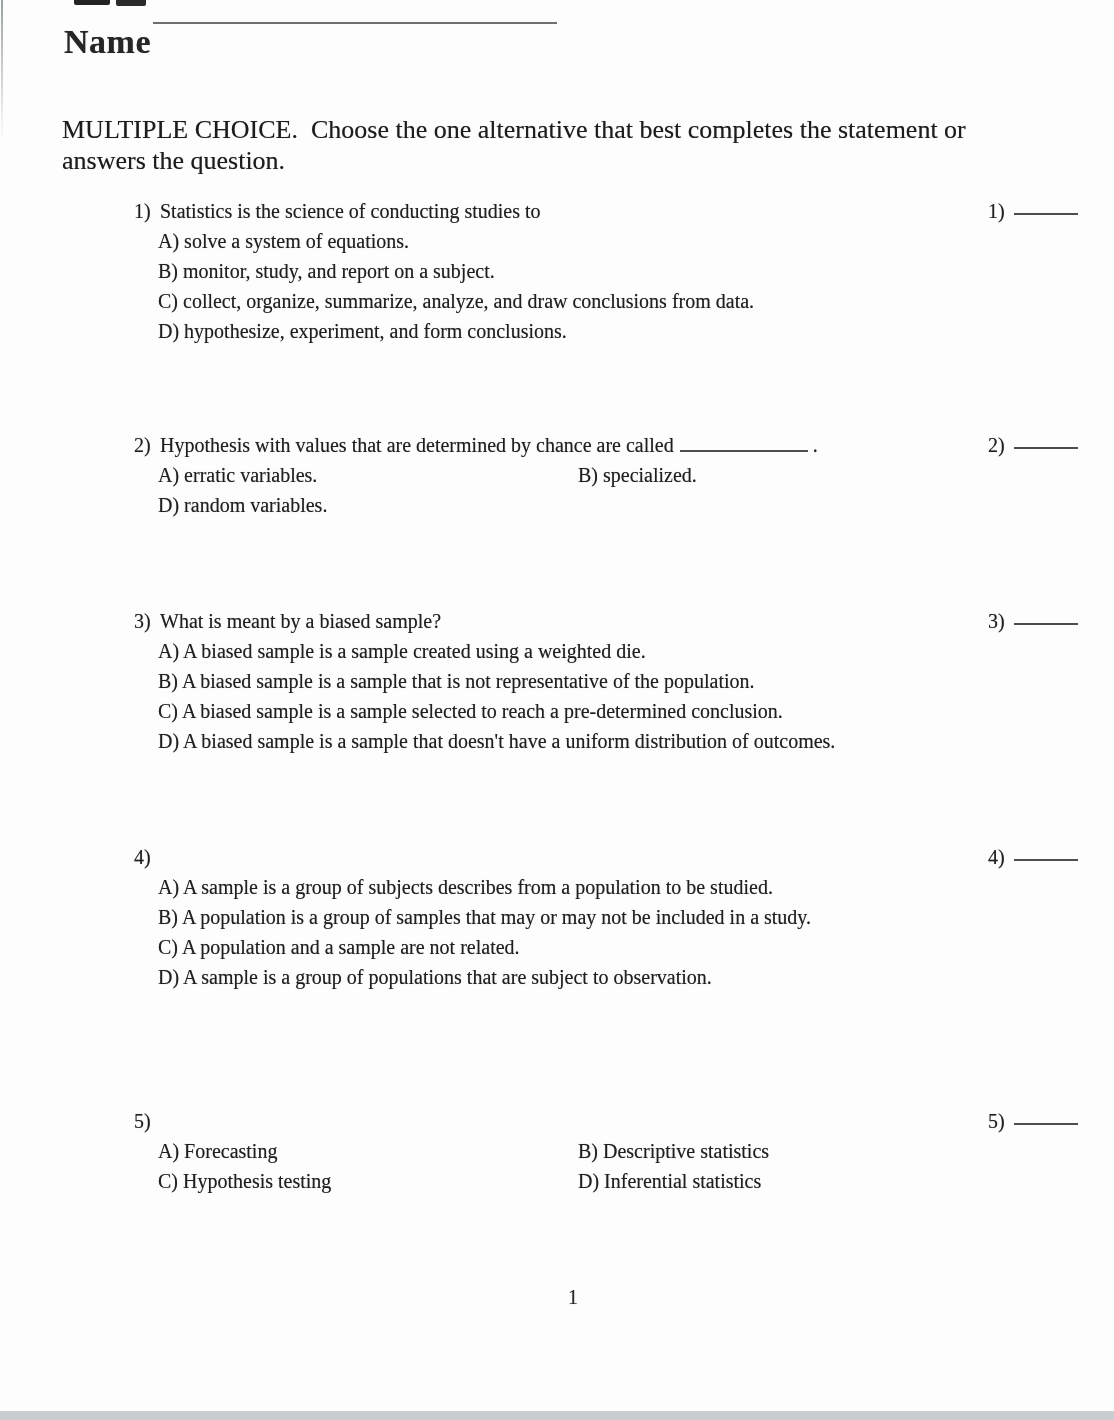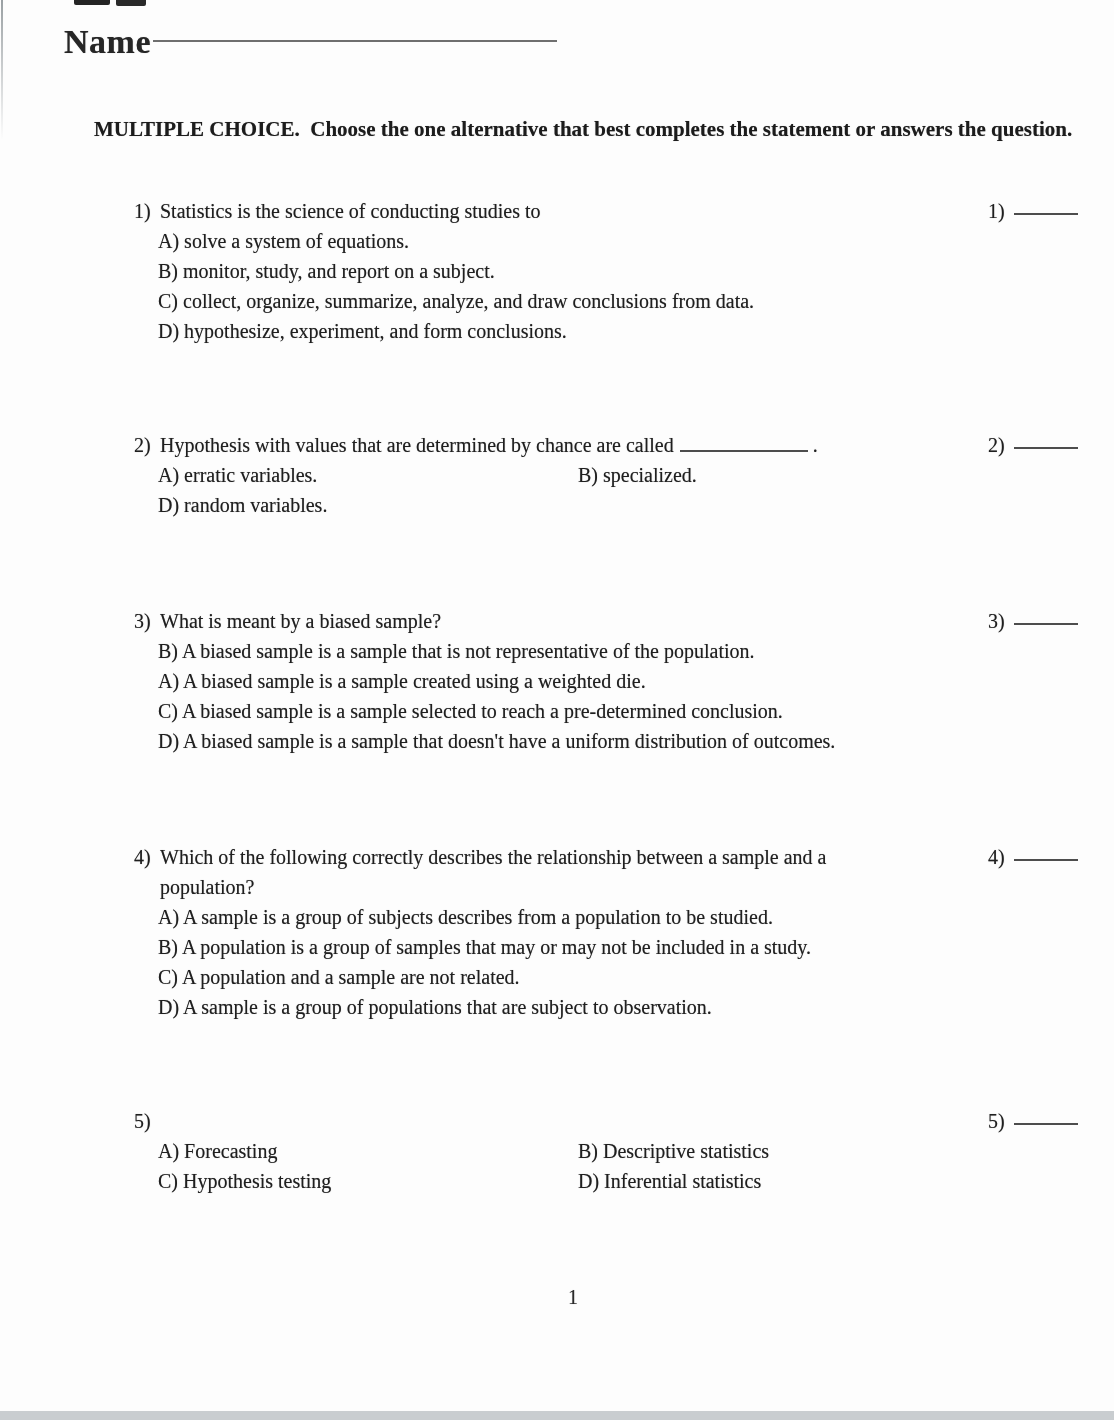--- a/index.html
+++ b/index.html
@@ -32,36 +32,36 @@
     background: linear-gradient(to bottom, #9aa0a3, rgba(154,160,163,0));
   }
   .bottom-bar {
     position: absolute; left: 0; bottom: 0; width: 100%; height: 9px;
     background: #c9cdd0;
   }
 
   
   .name-row {
     position: absolute; left: 64px; top: 22px;
-    display: flex; align-items: center;
+    display: flex; align-items: flex-start;
   }
   .name-label {
     font-size: 34px; font-weight: bold; letter-spacing: 0.5px; color: #262626;
     line-height: 40px;
   }
   .name-underline {
     display: inline-block; width: 404px; height: 2px;
     background: #6f6f6f; margin-left: 2px; margin-bottom: 3px;
   }
 
   
   .instructions {
     position: absolute; left: 62px; top: 114px; width: 990px;
-    font-size: 21px; font-weight: bold; line-height: 31px;
-    white-space: pre-wrap; color: #1c1c1c; margin-left: 32px;
+    font-size: 26px; font-weight: normal; line-height: 31px;
+    white-space: pre-wrap; color: #1c1c1c;
   }
 
   
   .question { position: absolute; left: 0; width: 100%; }
   .q-body { margin-left: 134px; }
   .q-head { display: flex; font-size: 20px; line-height: 30px; }
   .q-num { flex: none; width: 26px; }
   .q-text { max-width: 710px; }
   .inline-blank {
     display: inline-block; height: 0.95em; vertical-align: baseline;
@@ -150,37 +150,36 @@
     </div>
   </div>
 
   <div class="question" style="top:606px">
     <div class="q-body">
       <div class="q-head">
         <span class="q-num">3)</span>
         <span class="q-text">What is meant by a biased sample?</span>
       </div>
       <div class="options">
+        <div class="opt">A) A biased sample is a sample created using a weighted die.</div>
         <div class="opt">B) A biased sample is a sample that is not representative of the population.</div>
-        <div class="opt">A) A biased sample is a sample created using a weighted die.</div>
         <div class="opt">C) A biased sample is a sample selected to reach a pre-determined conclusion.</div>
         <div class="opt">D) A biased sample is a sample that doesn't have a uniform distribution of outcomes.</div>
       </div>
     </div>
     <div class="q-answer">
       <span>3)</span>
       <span class="answer-blank"></span>
     </div>
   </div>
 
   <div class="question" style="top:842px">
     <div class="q-body">
       <div class="q-head">
         <span class="q-num">4)</span>
-        <span class="q-text">Which of the following correctly describes the relationship between a sample and a population?</span>
       </div>
       <div class="options">
         <div class="opt">A) A sample is a group of subjects describes from a population to be studied.</div>
         <div class="opt">B) A population is a group of samples that may or may not be included in a study.</div>
         <div class="opt">C) A population and a sample are not related.</div>
         <div class="opt">D) A sample is a group of populations that are subject to observation.</div>
       </div>
     </div>
     <div class="q-answer">
       <span>4)</span>

